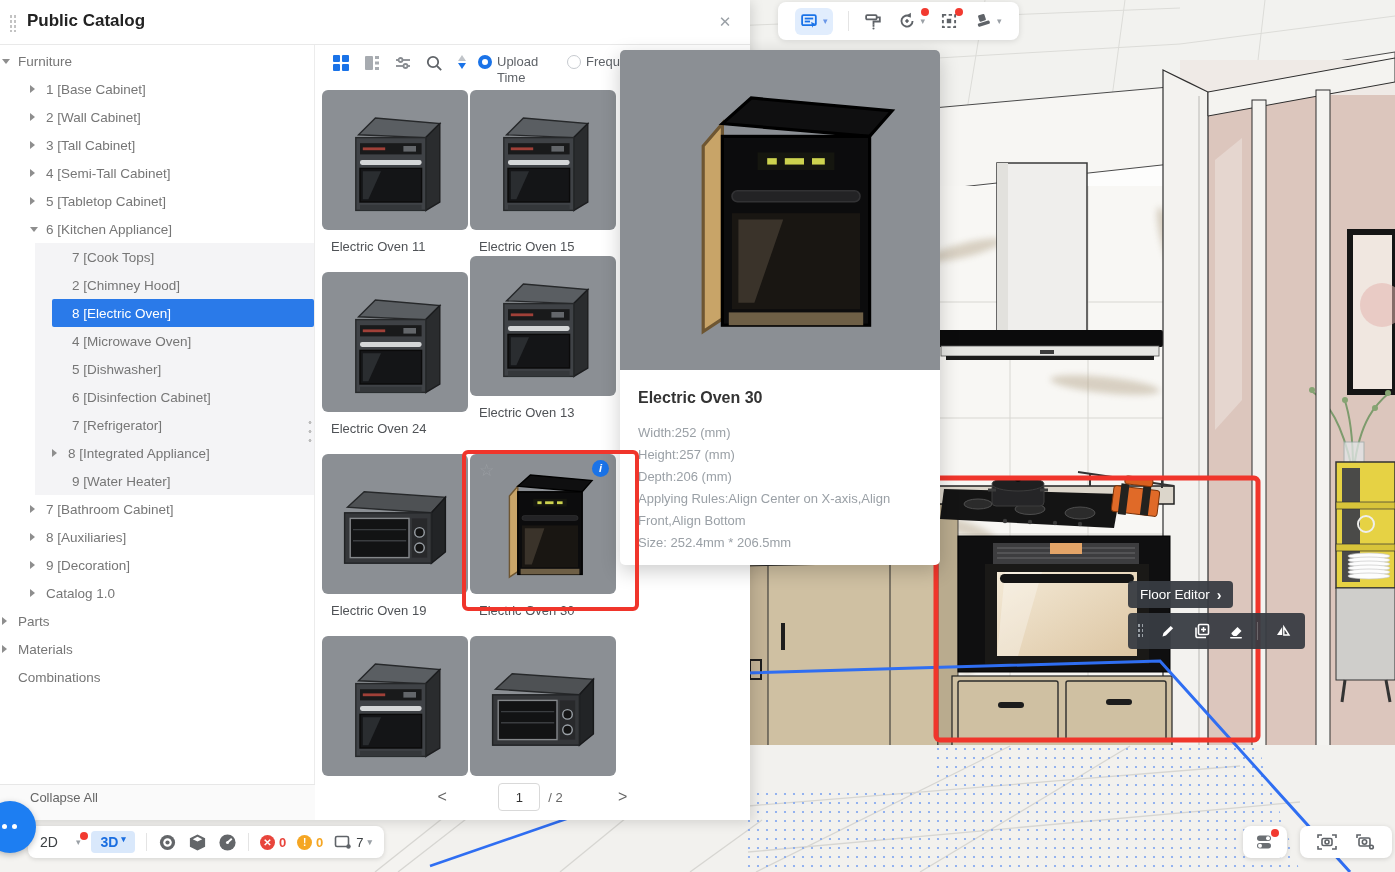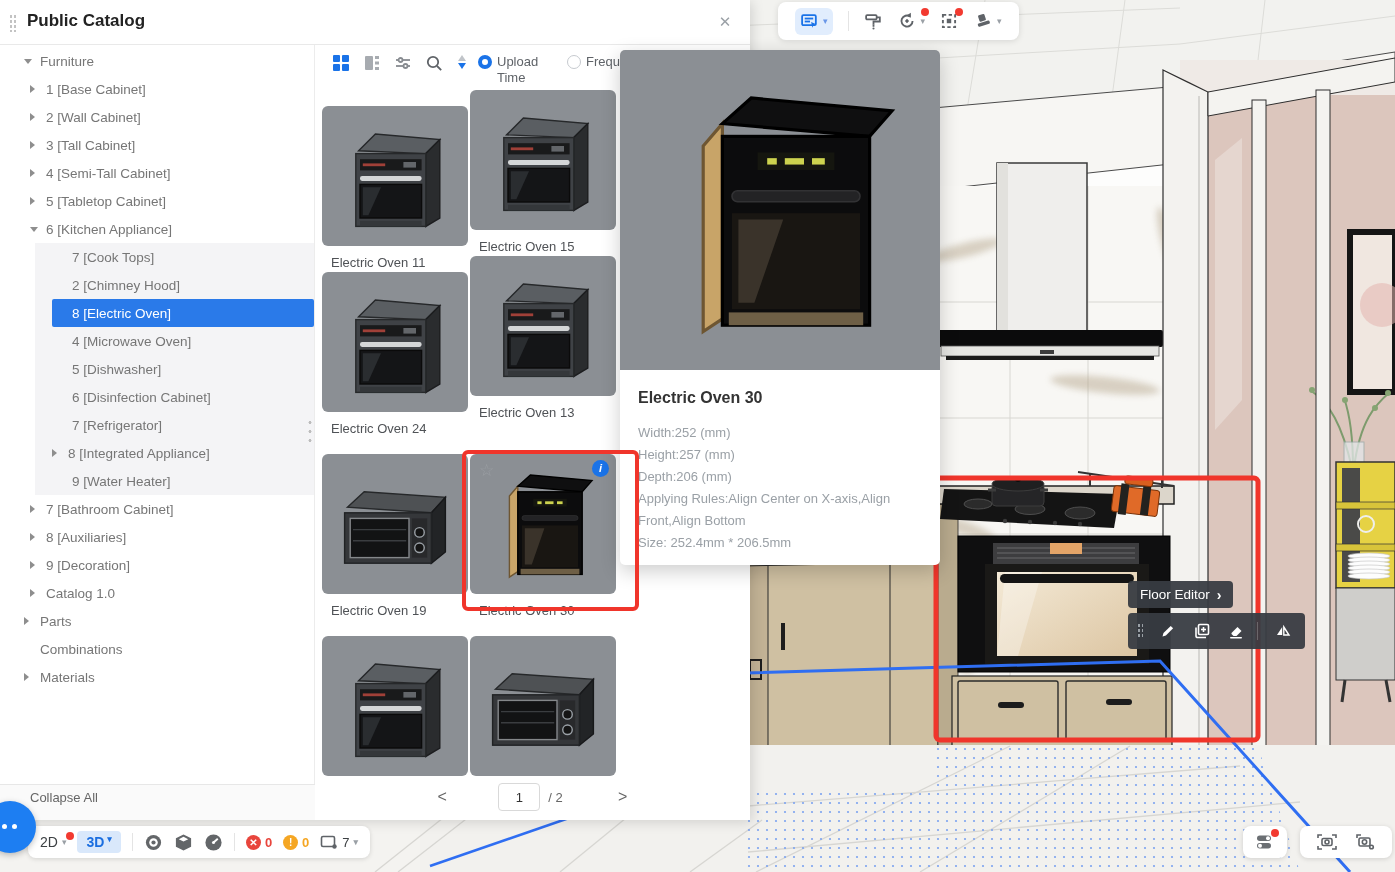--- a/index.html
+++ b/index.html
@@ -16,21 +16,21 @@
   .panel-title { position:absolute; left:27px; top:11px; font-size:17px; font-weight:700; color:#222; }
   .close-btn { position:absolute; right:14px; top:11px; width:22px; height:22px; color:#9aa0a6; font-size:15px; text-align:center; line-height:22px; cursor:pointer; }
 
   
   .tree { position:absolute; left:0; top:45px; width:315px; height:750px; border-right:1px solid #ececec; overflow:hidden; padding-top:2px; }
   .ti { display:flex; align-items:center; height:28px; font-size:13.5px; color:#767676; cursor:pointer; white-space:nowrap; }
   .ti .caret { width:16px; flex:none; display:flex; align-items:center; }
   .ti .caret i { display:inline-block; }
   .c-col i { border-left:5px solid #8e8e8e; border-top:4px solid transparent; border-bottom:4px solid transparent; }
   .c-exp i { border-top:5px solid #8e8e8e; border-left:4px solid transparent; border-right:4px solid transparent; }
-  .d0 { padding-left:24px; }
+  .d0 { padding-left:2px; }
   .d1 { padding-left:30px; }
   .grp { background:#f4f4f6; margin-left:35px; }
   .grp .ti { padding-left:37px; }
   .grp .ti.has-caret { padding-left:17px; }
   .ti.sel { background:#2a7ae9; color:#fff; margin-left:17px; padding-left:20px; border-radius:2px; }
   .resize-dots { position:absolute; left:308px; top:418px; width:4px; height:26px;
     background-image:radial-gradient(circle,#bdbdbd 1.4px,transparent 1.6px); background-size:4px 9px; }
   .collapse-bar { position:absolute; left:0; bottom:0; width:315px; height:36px; background:#fafafa; border-top:1px solid #e7e7e7; font-size:13px; color:#666; line-height:25px; padding-left:30px; cursor:pointer; }
 
   
@@ -78,21 +78,21 @@
   .fe-btn { position:absolute; left:1128px; top:581px; height:27px; background:rgba(56,60,66,.95); border-radius:4px; color:#fff; font-size:13.5px; display:flex; align-items:center; padding:0 12px; gap:7px; z-index:9; cursor:pointer; }
   .fe-chev { font-size:14px; font-weight:700; }
   .fe-bar { position:absolute; left:1128px; top:613px; width:177px; height:36px; background:rgba(56,60,66,.95); border-radius:4px; display:flex; align-items:center; padding:0 9px; gap:16px; z-index:9; }
   .fe-handle { width:6px; height:16px; background-image:radial-gradient(circle,#9aa0a6 1.2px,transparent 1.4px); background-size:4px 5px; }
   .fe-div { width:1px; height:18px; background:rgba(255,255,255,.22); margin-left:-4px; }
   .fe-ic { width:18px; height:18px; cursor:pointer; }
 
   
   .bb { position:absolute; top:826px; height:32px; background:#fff; border-radius:8px; box-shadow:0 1px 5px rgba(0,0,0,.14); display:flex; align-items:center; z-index:14; }
   .bb-left { left:28px; padding:0 12px; gap:11px; }
-  .mode2d { position:relative; display:flex; align-items:center; gap:4px; font-size:14px; color:#3c4043; cursor:pointer; }
+  .mode2d { position:relative; display:flex; align-items:center; gap:18px; font-size:14px; color:#3c4043; cursor:pointer; }
   .mode2d .reddot { right:-8px; top:-2px; }
   .mode3d { display:flex; align-items:flex-start; gap:3px; background:#d9e8fb; color:#1a6ee0; font-weight:700; font-size:14px; border-radius:4px; padding:3px 9px; cursor:pointer; }
   .bb-caret { font-size:9px; color:#9aa0a6; }
   .mode3d .bb-caret { color:#1a6ee0; }
   .bb-div { width:1px; height:18px; background:#e4e4e4; }
   .bb-ic { width:19px; height:19px; cursor:pointer; }
   .cnt { display:flex; align-items:center; gap:4px; font-size:13px; font-weight:700; cursor:pointer; }
   .badge { width:15px; height:15px; border-radius:50%; color:#fff; font-size:10px; font-weight:700; text-align:center; line-height:15px; }
   .bg-err { background:#e8453c; } .tx-err { color:#e8453c; }
   .bg-warn { background:#f5a623; } .tx-warn { color:#f5a623; }
@@ -442,28 +442,28 @@
         </span>
         <span>Catalog 1.0</span>
       </div>
     <div class="ti d0">
         <span class="caret c-col">
           <i></i>
         </span>
         <span>Parts</span>
       </div>
     <div class="ti d0">
+        <span class="caret c-col">
+          <i></i>
+        </span>
+        <span>Materials</span>
+      </div>
+    <div class="ti d0">
         <span class="caret"></span>
         <span>Combinations</span>
-      </div>
-    <div class="ti d0">
-        <span class="caret c-col">
-          <i></i>
-        </span>
-        <span>Materials</span>
       </div>
   </div>
   <div class="resize-dots"></div>
   <div class="collapse-bar"><span>Collapse All</span></div>
 
   <div class="gridbar">
     <svg class="gb-ic" viewBox="0 0 18 18">
       <rect x="1" y="1" width="7" height="7" rx="1" fill="#1a73e8"></rect>
         <rect x="10" y="1" width="7" height="7" rx="1" fill="#1a73e8"></rect>
       <rect x="1" y="10" width="7" height="7" rx="1" fill="#1a73e8"></rect>
@@ -492,21 +492,21 @@
     <div class="radio-opt">
       <span class="radio on"></span>
       <span class="radio-lbl">Upload Time</span>
     </div>
     <div class="radio-opt">
       <span class="radio"></span>
       <span class="radio-lbl one">Frequency</span>
     </div>
   </div>
 
-  <div class="card" style="left:322px; top:106px;">
+  <div class="card" style="left:322px; top:90px;">
     <div class="thumb"><svg width="146" height="140" viewBox="0 0 100 100">
           <use href="#sym-oven"></use>
         </svg></div>
     <div class="plabel">Electric Oven 11</div>
   </div>
   <div class="card" style="left:470px; top:90px;">
     <div class="thumb"><svg width="146" height="140" viewBox="0 0 100 100">
           <use href="#sym-oven"></use>
         </svg></div>
     <div class="plabel">Electric Oven 15</div>

